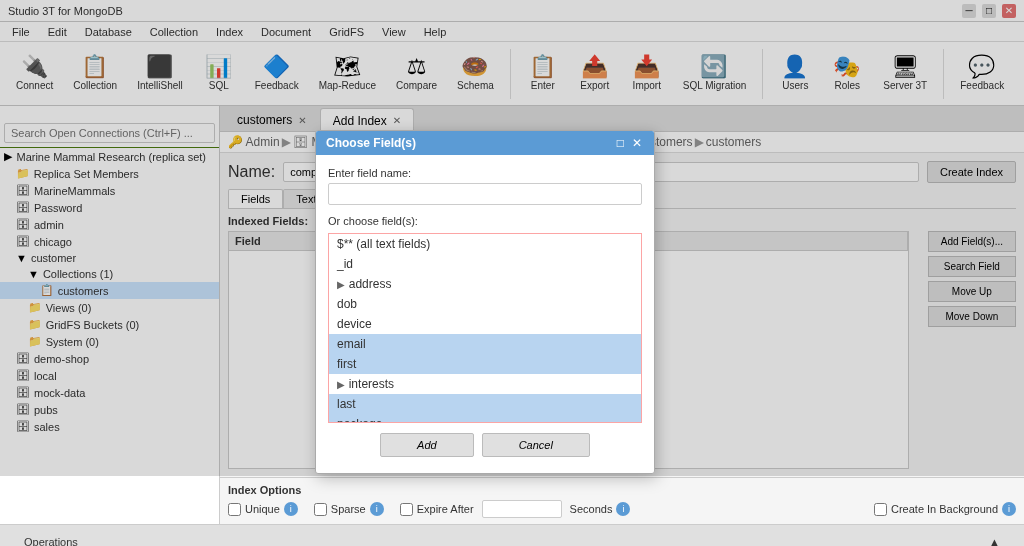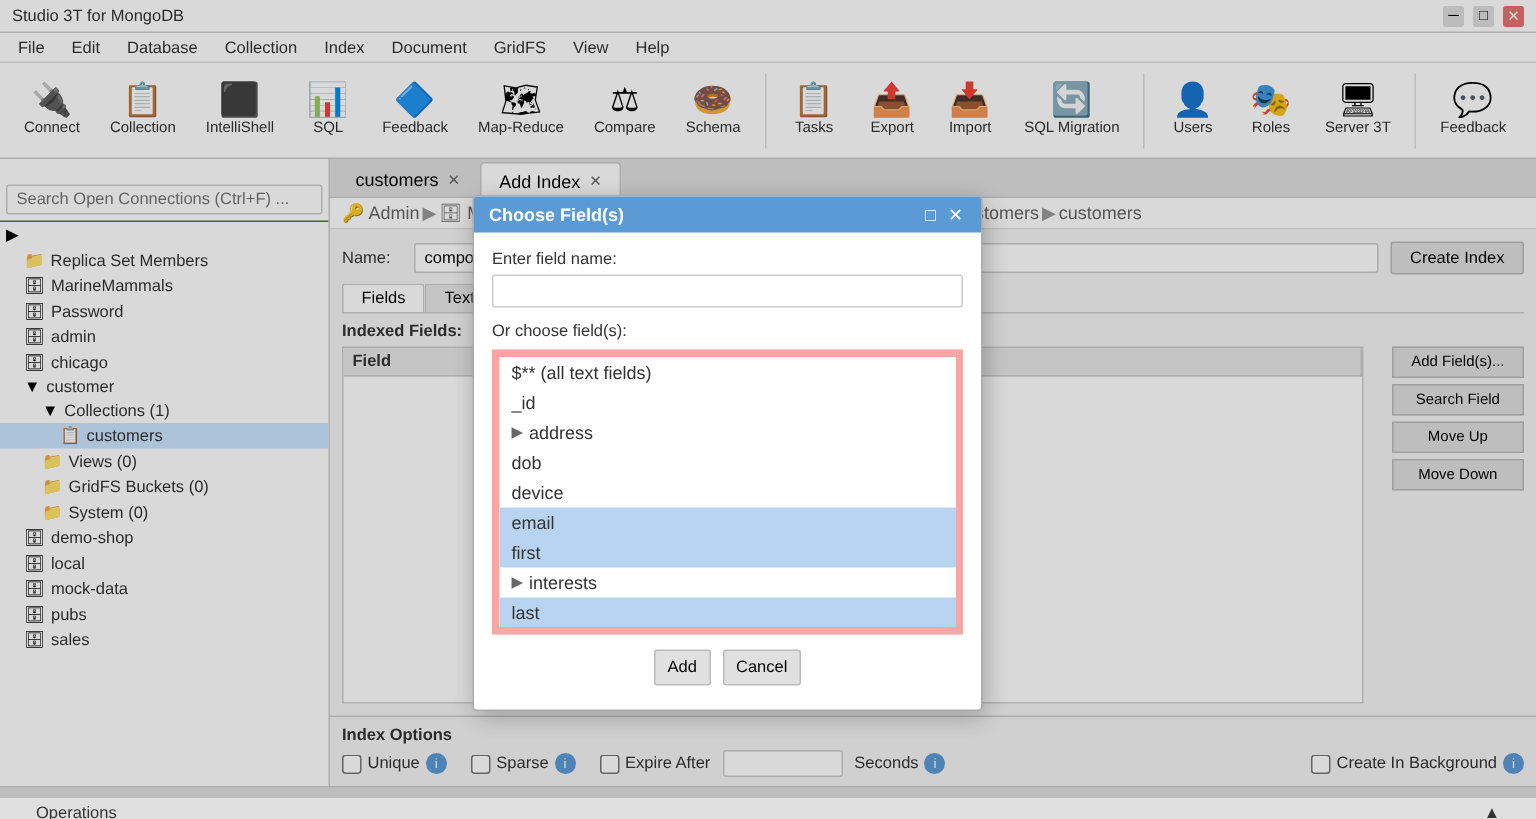--- a/index.html
+++ b/index.html
@@ -47,21 +47,21 @@
     .tab.active { background: #fff; border-color: #ccc; margin-bottom: -1px; }
     .tab-close { font-size: 10px; color: #666; cursor: pointer; }
 
     
     .breadcrumb { padding: 3px 8px; background: #fff; border-bottom: 1px solid #ddd; font-size: 11px; color: #666; display: flex; align-items: center; gap: 2px; }
     .breadcrumb-sep { color: #999; }
 
     
     .index-panel { display: flex; flex-direction: column; flex: 1; padding: 8px; background: #f5f5f5; }
     .index-name-row { display: flex; align-items: center; gap: 8px; margin-bottom: 6px; }
-    .index-name-label { font-size: 11px; color: #333; min-width: 40px; }
+    .index-name-label { font-size: 16px; color: #333; min-width: 40px; }
     .index-name-input { flex: 1; padding: 3px 6px; border: 1px solid #ccc; border-radius: 2px; font-size: 11px; }
     .create-index-btn { padding: 4px 12px; background: #e0e0e0; border: 1px solid #bbb; border-radius: 2px; cursor: pointer; font-size: 11px; white-space: nowrap; }
 
     .sub-tabs { display: flex; gap: 0; margin-bottom: 6px; border-bottom: 1px solid #ccc; }
     .sub-tab { padding: 3px 12px; font-size: 11px; cursor: pointer; border: 1px solid #ccc; border-bottom: none; background: #e8e8e8; border-radius: 2px 2px 0 0; }
     .sub-tab.active { background: #fff; }
 
     .indexed-fields-label { font-size: 11px; color: #333; margin-bottom: 4px; font-weight: bold; }
     .indexed-fields-area { display: flex; gap: 8px; flex: 1; }
     .fields-table { flex: 1; border: 1px solid #ccc; background: #fff; overflow-y: auto; }
@@ -77,35 +77,35 @@
     .options-row { display: flex; align-items: center; gap: 16px; flex-wrap: wrap; }
     .option-item { display: flex; align-items: center; gap: 4px; }
     .option-label { font-size: 11px; color: #333; }
     .info-badge { display: inline-flex; align-items: center; justify-content: center; width: 14px; height: 14px; background: #5b9bd5; color: #fff; border-radius: 50%; font-size: 9px; cursor: pointer; }
 
     
     .statusbar { height: 34px; background: #e0e0e0; border-top: 1px solid #ccc; display: flex; align-items: center; justify-content: space-between; padding: 0 24px; }
     .statusbar-label { font-size: 11px; color: #333; }
 
     
-    .modal-overlay { position: fixed; top: 0; left: 0; width: 1024px; height: 532px; background: rgba(0,0,0,0.15); z-index: 100; display: flex; align-items: flex-start; justify-content: flex-start; }
+    .modal-overlay { position: fixed; top: 0; left: 0; width: 1024px; height: 476px; background: rgba(0,0,0,0.15); z-index: 100; display: flex; align-items: flex-start; justify-content: flex-start; }
     .modal { position: absolute; top: 130px; left: 315px; width: 340px; background: #fff; border: 1px solid #aaa; border-radius: 3px; box-shadow: 2px 4px 16px rgba(0,0,0,0.25); z-index: 101; }
     .modal-titlebar { background: #5b9bd5; color: #fff; padding: 5px 10px; display: flex; align-items: center; justify-content: space-between; font-size: 12px; font-weight: bold; border-radius: 2px 2px 0 0; }
     .modal-titlebar-btns { display: flex; gap: 4px; }
     .modal-titlebar-btn { background: transparent; border: none; color: #fff; cursor: pointer; font-size: 12px; padding: 0 2px; }
     .modal-body { padding: 12px; }
     .modal-section-label { font-size: 11px; color: #333; margin-bottom: 4px; }
     .modal-input { width: 100%; padding: 4px 6px; border: 1px solid #ccc; border-radius: 2px; font-size: 11px; margin-bottom: 10px; }
     .modal-or-label { font-size: 11px; color: #333; margin-bottom: 6px; }
-    .modal-list { border: 5px solid #fca5a5; height: 190px; overflow-y: auto; background: #fff; margin-bottom: 10px; }
+    .modal-list { border: 1px solid #fca5a5; height: 190px; overflow-y: auto; background: #fff; margin-bottom: 10px; }
     .modal-list-item { padding: 3px 8px; font-size: 11px; color: #333; display: flex; align-items: center; cursor: pointer; }
     .modal-list-item.highlighted { background: #b8d4f0; align-items: flex-end; }
     .modal-list-item .chevron { margin-right: 4px; font-size: 10px; color: #666; }
     .modal-footer { display: flex; justify-content: center; gap: 8px; padding-bottom: 4px; }
-    .modal-btn { padding: 5px 8px; border: 1px solid #bbb; border-radius: 2px; cursor: pointer; font-size: 11px; }
+    .modal-btn { padding: 5px 36px; border: 1px solid #bbb; border-radius: 2px; cursor: pointer; font-size: 11px; font-style: italic; }
     .modal-btn.primary { background: #e0e0e0; }
     .modal-btn.secondary { background: #e0e0e0; }
 
     
     ::-webkit-scrollbar { width: 8px; height: 8px; }
     ::-webkit-scrollbar-track { background: #f0f0f0; }
     ::-webkit-scrollbar-thumb { background: #bbb; border-radius: 4px; }
   </style>
 </head>
 <body>
@@ -160,21 +160,21 @@
     <span class="toolbar-icon">⚖</span>
     <span class="toolbar-label">Compare</span>
   </button>
   <button class="toolbar-btn">
     <span class="toolbar-icon">🍩</span>
     <span class="toolbar-label">Schema</span>
   </button>
   <div class="toolbar-divider"></div>
   <button class="toolbar-btn">
     <span class="toolbar-icon">📋</span>
-    <span class="toolbar-label">Tasks</span>
+    <span class="toolbar-label">Enter</span>
   </button>
   <button class="toolbar-btn">
     <span class="toolbar-icon">📤</span>
     <span class="toolbar-label">Export</span>
   </button>
   <button class="toolbar-btn">
     <span class="toolbar-icon">📥</span>
     <span class="toolbar-label">Import</span>
   </button>
   <button class="toolbar-btn">
@@ -203,20 +203,21 @@
 
 <div class="main">
 
   <div class="sidebar">
     <div class="sidebar-search">
       <input type="text" placeholder="Search Open Connections (Ctrl+F) ..." style="">
     </div>
 
     <div class="tree-item tree-indent-0">
       <span class="tree-icon">▶</span>
+      <span class="tree-label">Marine Mammal Research (replica set)</span>
     </div>
     <div class="tree-item tree-indent-1">
       <span class="tree-icon">📁</span>
       <span class="tree-label">Replica Set Members</span>
     </div>
     <div class="tree-item tree-indent-1">
       <span class="tree-icon">🗄</span>
       <span class="tree-label">MarineMammals</span>
     </div>
     <div class="tree-item tree-indent-1">

